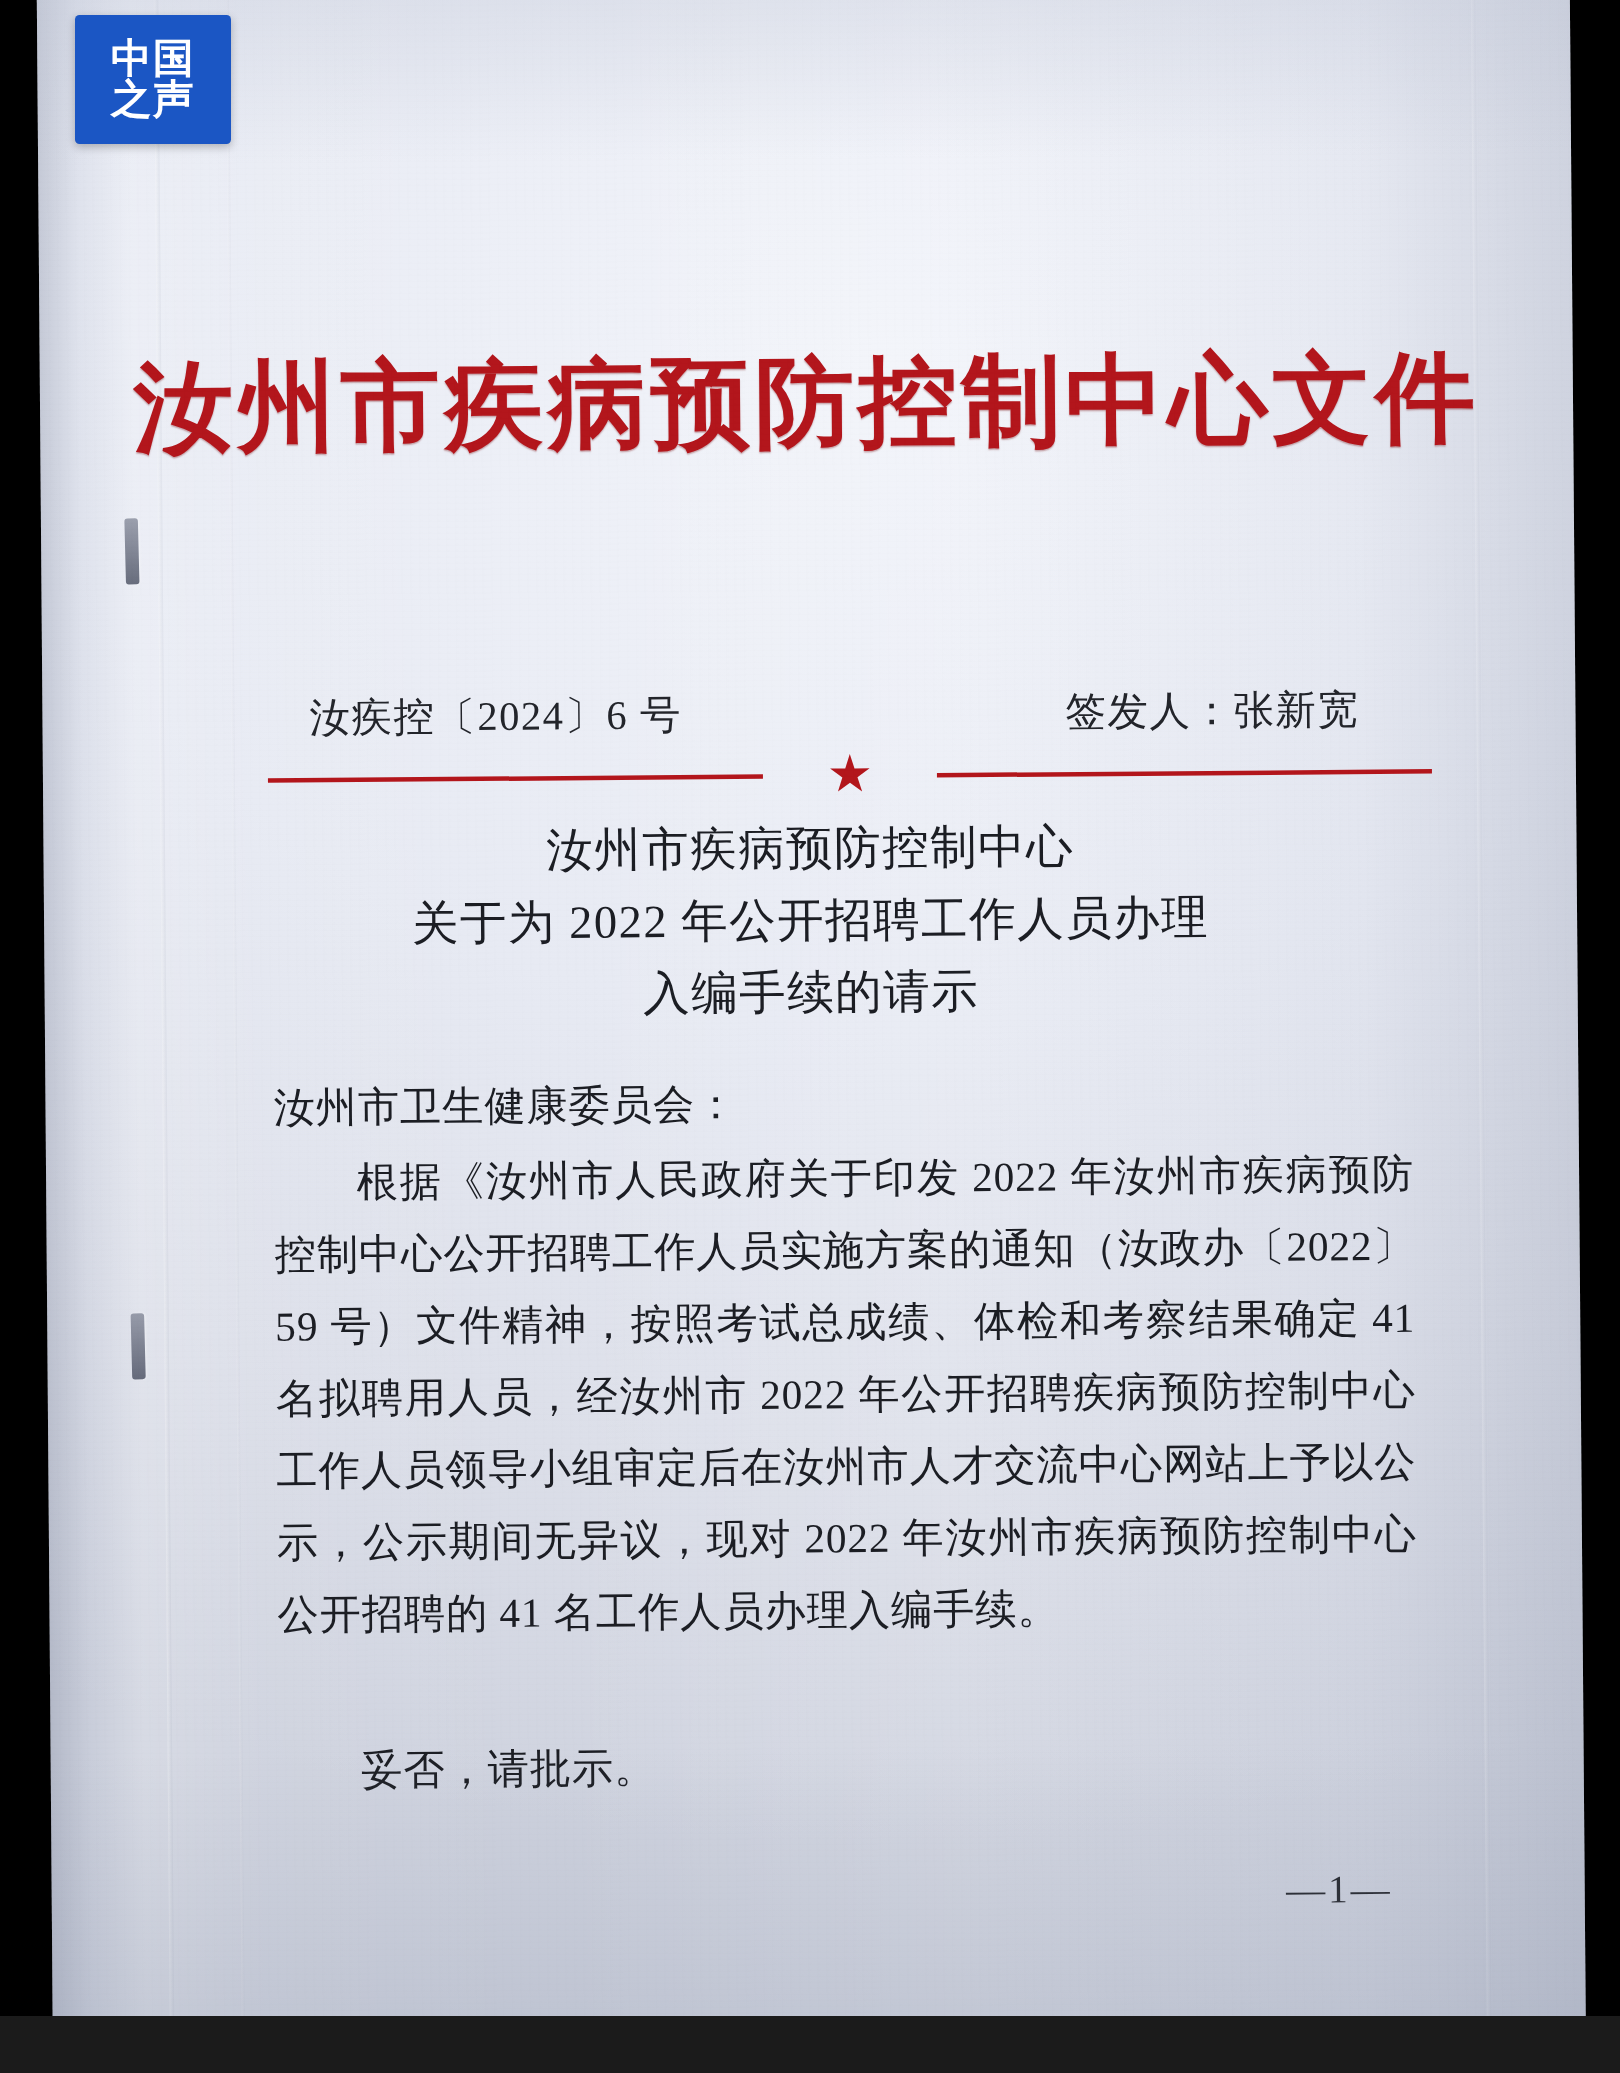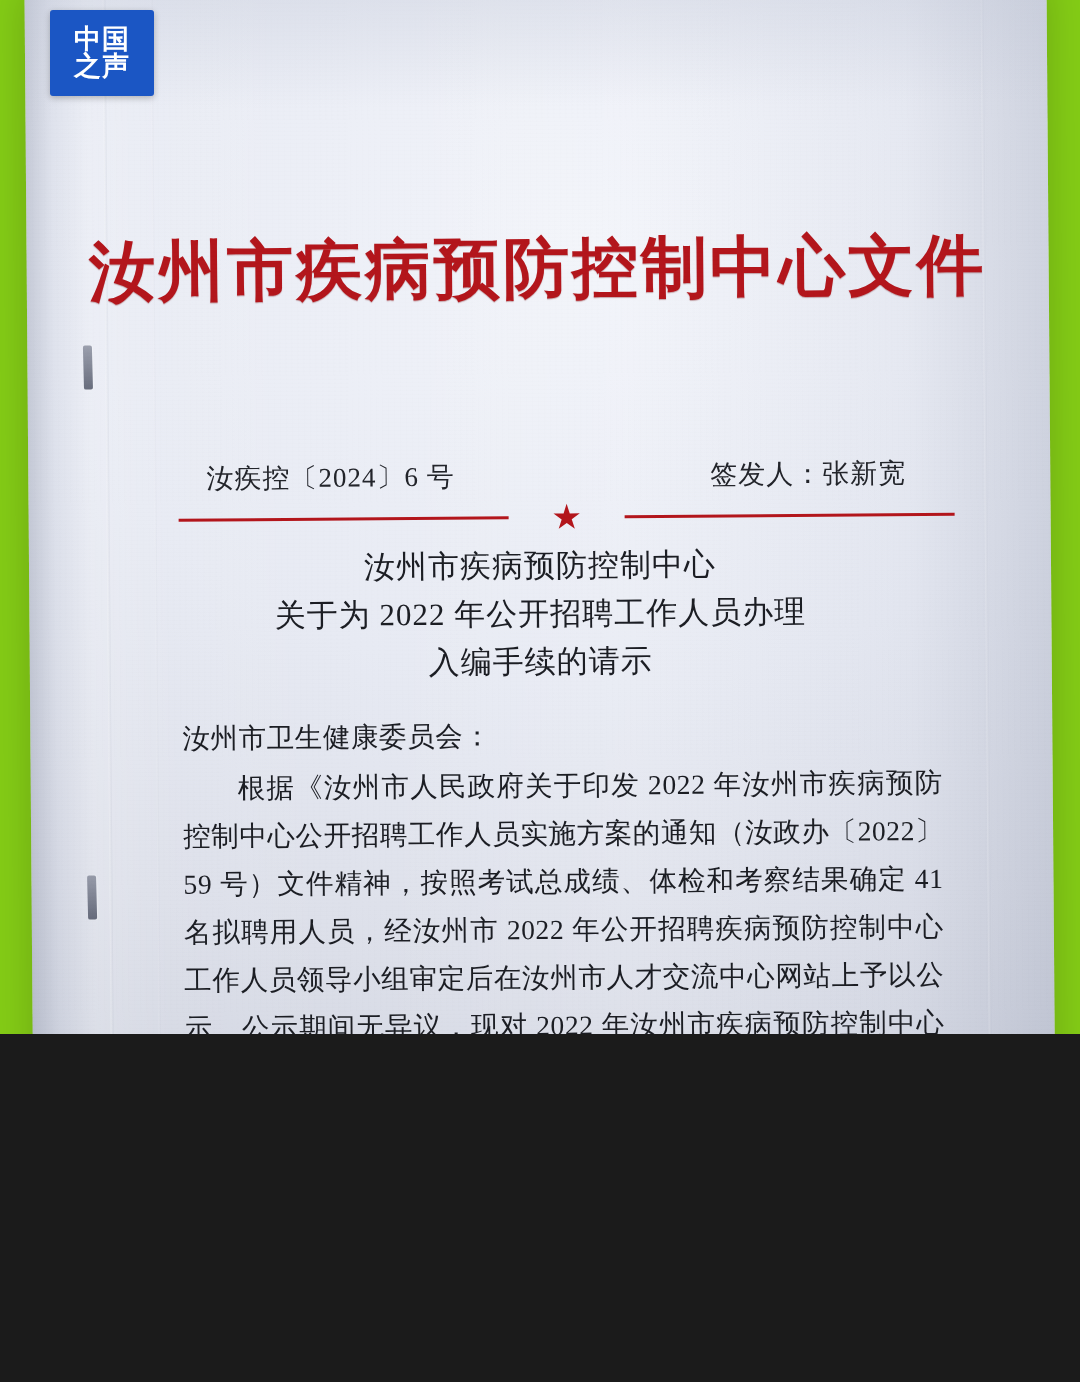--- a/index.html
+++ b/index.html
@@ -3,24 +3,24 @@
 <meta charset="utf-8">
 <style>
   html, body {
     margin: 0;
     padding: 0;
     background: #1b1b1b;
   }
   #page {
     position: relative;
     width: 1080px;
-    height: 1034px;
+    height: 1344px;
     overflow: hidden;
     font-family: "Liberation Serif", "DejaVu Serif", serif;
-    background: #84cc16;
+    background: #000000;
   }
 
   
   .paper {
     position: absolute;
     left: 30px;
     top: -14px;
     width: 1022px;
     height: 1412px;
     background:

